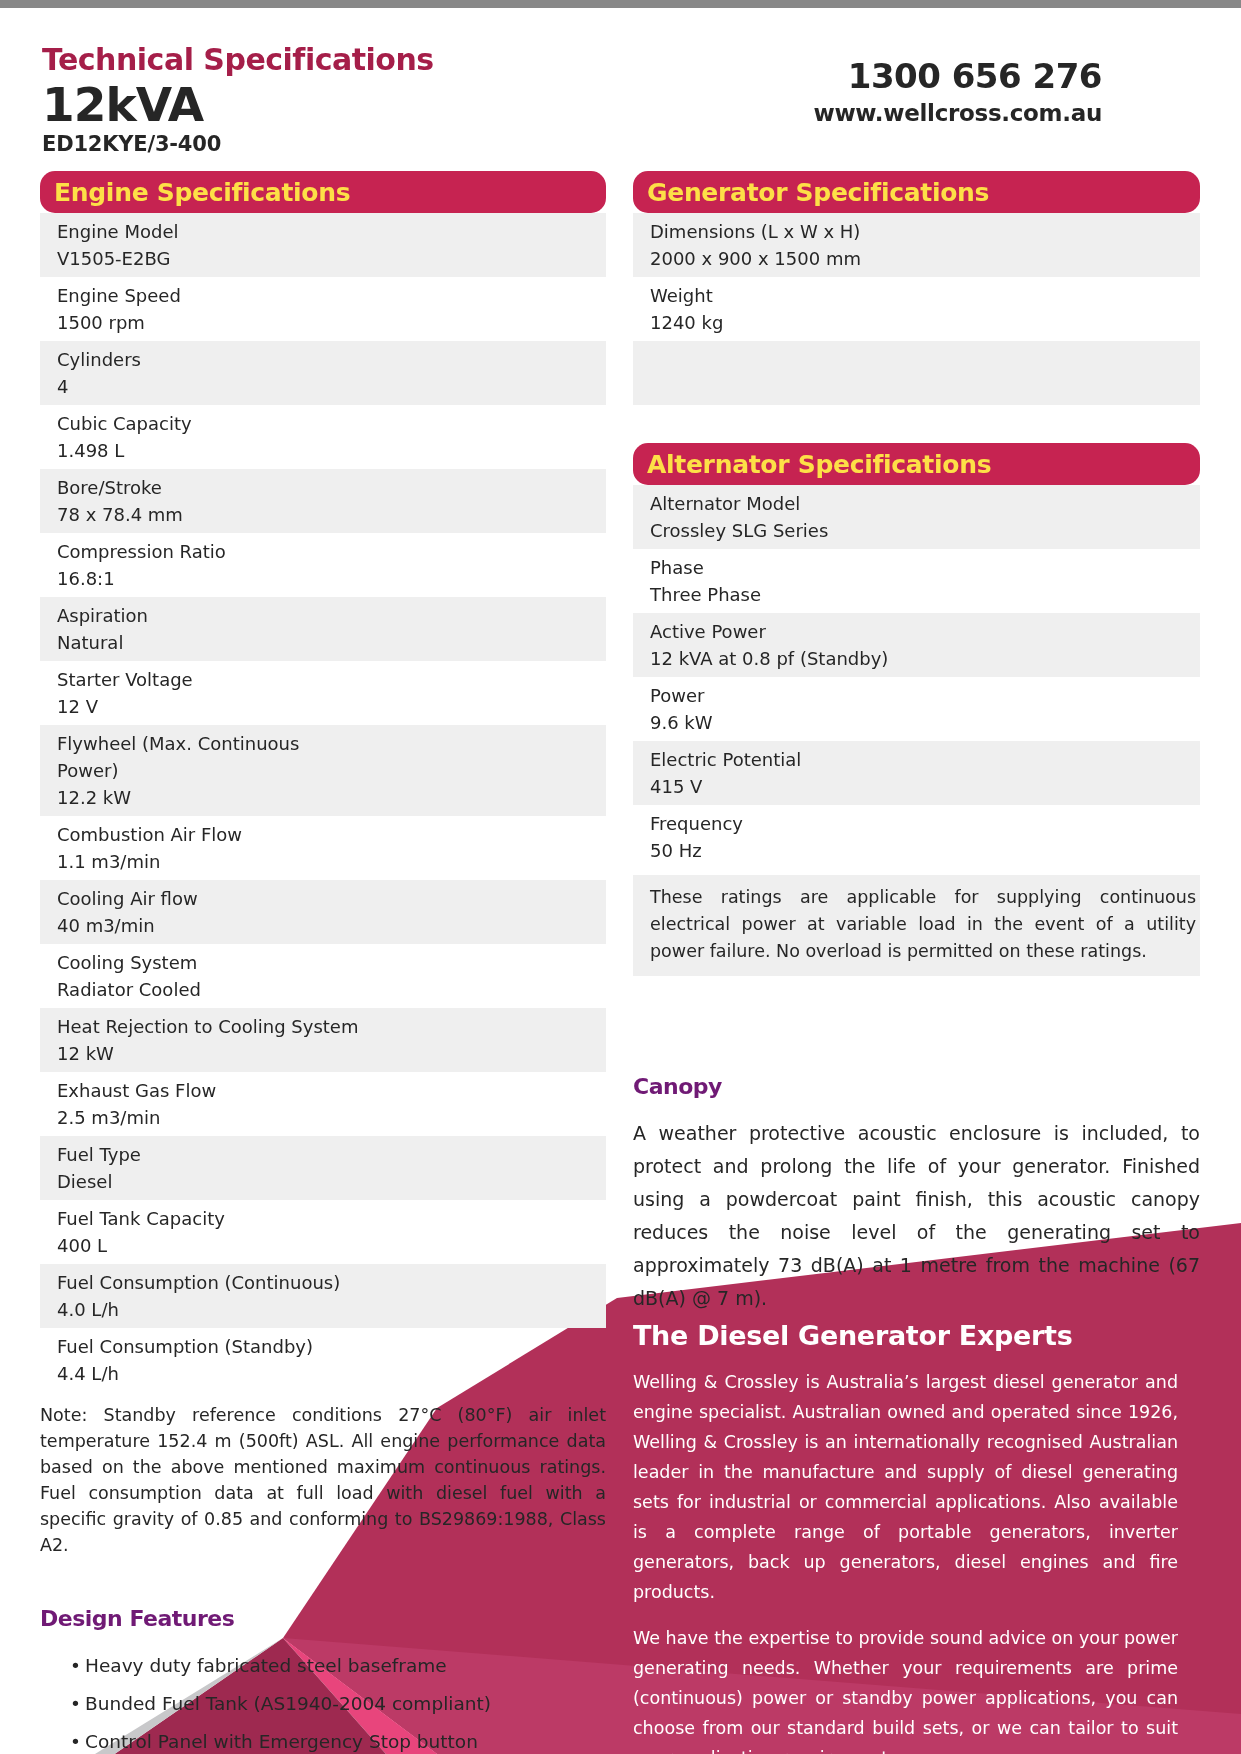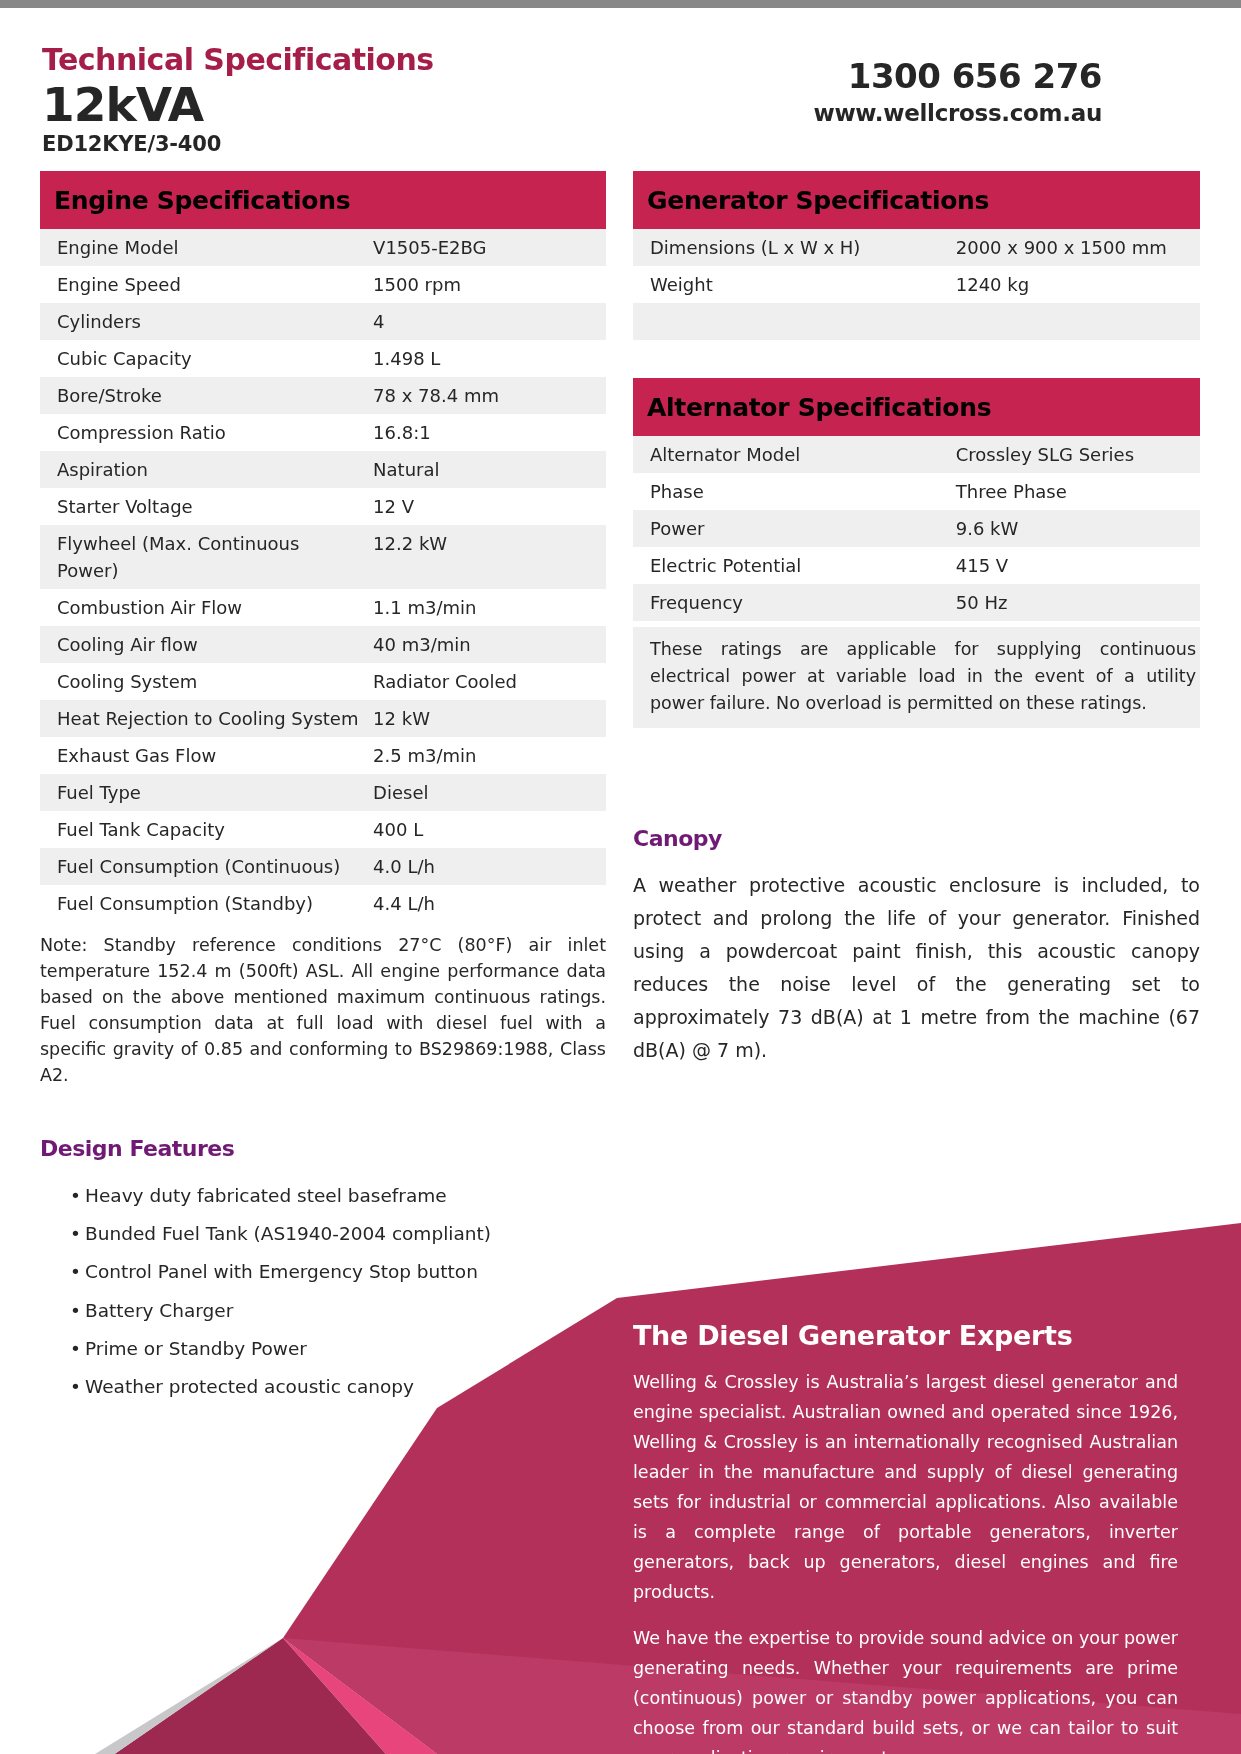--- a/index.html
+++ b/index.html
@@ -15,26 +15,26 @@
   .model-code { font-size:21px; font-weight:700; margin-top:3px; letter-spacing:-0.2px; }
   .header-right { position:absolute; right:139px; top:48px; text-align:right; z-index:1; }
   .phone { font-size:34px; font-weight:800; letter-spacing:-0.5px; }
   .website { font-size:23px; font-weight:700; margin-top:4px; letter-spacing:-0.3px; }
 
   
   .col-left  { position:absolute; left:40px;  top:163px; width:566px; z-index:1; }
   .col-right { position:absolute; left:633px; top:163px; width:567px; z-index:1; }
 
   .section-bar {
-    height:58px; background:var(--accent,#c62351); color:#000000;
+    height:42px; background:var(--accent,#c62351); color:#fde047;
     font-size:25px; font-weight:700; letter-spacing:-0.3px;
-    display:flex; align-items:center; padding-left:14px; box-sizing:border-box;
+    display:flex; align-items:center; padding-left:14px; box-sizing:border-box;border-radius:15px;
   }
   .spec-table { width:100%; }
-  .spec-row { display:flex; padding:5px 4px 5px 17px; line-height:27px; font-size:18px; box-sizing:border-box; }
+  .spec-row { display:flex; padding:5px 4px 5px 17px; line-height:27px; font-size:18px; box-sizing:border-box;flex-direction:column; }
   .spec-row > div { min-height:27px; }
   .spec-table .spec-row:nth-of-type(odd) { background:var(--row_shade,#efefef); }
   .spec-row .label { width:58%; padding-right:8px; box-sizing:border-box; }
   .spec-row .value { flex:1; }
   .col-right .spec-row .label { width:56%; }
 
   .note { margin-top:10px; font-size:17.5px; line-height:26px; text-align:justify; }
   .note-block {
     margin-top:6px; background:var(--row_shade,#efefef);
     padding:9px 4px 11px 17px; font-size:17.5px; line-height:27px; text-align:justify;
@@ -228,20 +228,24 @@
           <div class="spec-row">
             <div class="label">Alternator Model</div>
             <div class="value">Crossley SLG Series</div>
           </div>
 
           <div class="spec-row">
             <div class="label">Phase</div>
             <div class="value">Three Phase</div>
           </div>
 
+          <div class="spec-row">
+            <div class="label">Active Power</div>
+            <div class="value">12 kVA at 0.8 pf (Standby)</div>
+          </div>
 
           <div class="spec-row">
             <div class="label">Power</div>
             <div class="value">9.6 kW</div>
           </div>
 
           <div class="spec-row">
             <div class="label">Electric Potential</div>
             <div class="value">415 V</div>
           </div>

